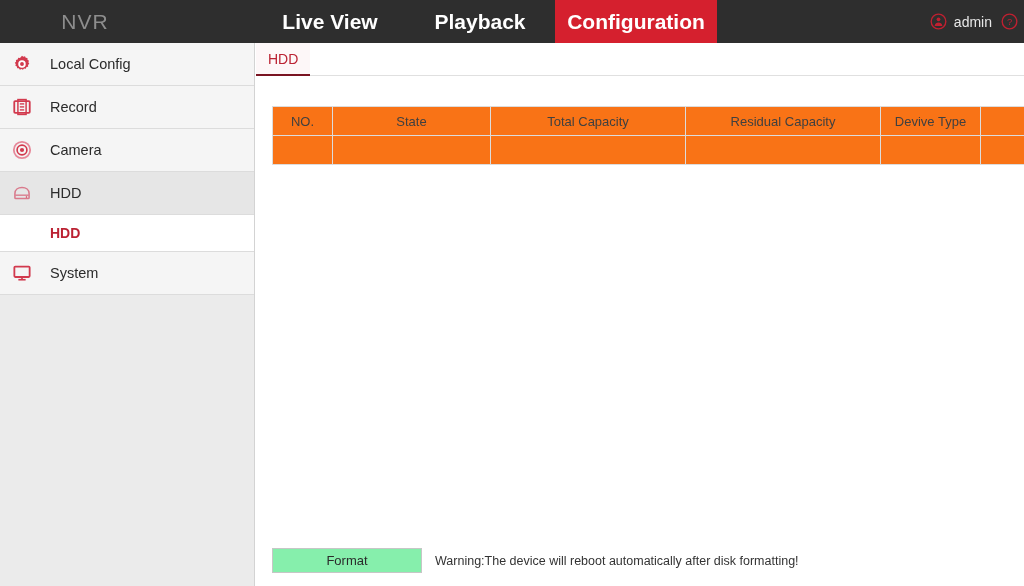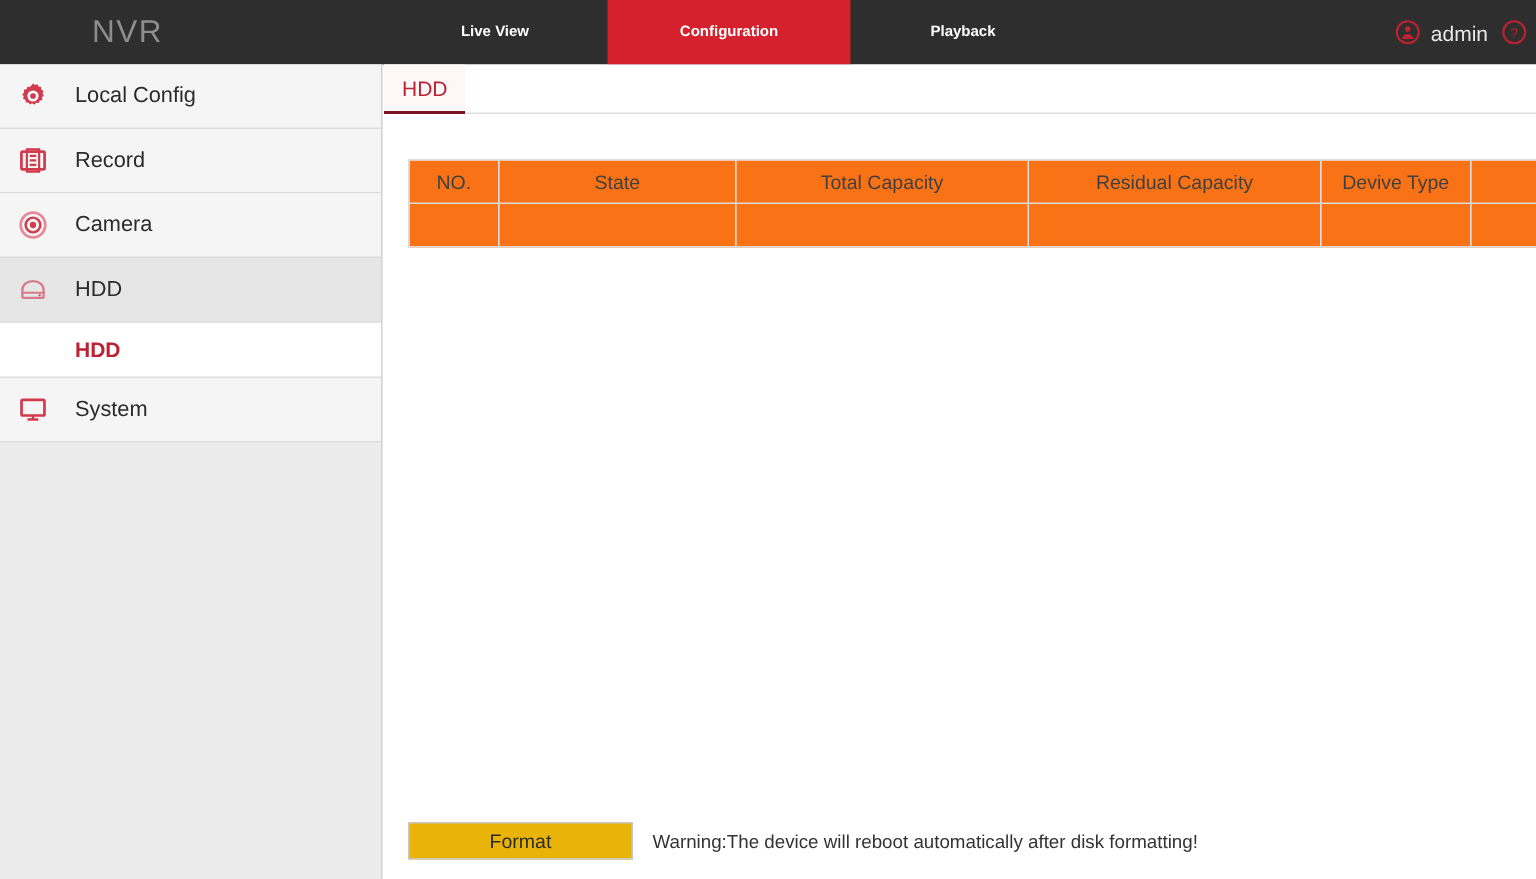--- a/index.html
+++ b/index.html
@@ -22,21 +22,21 @@
     width: 255px; height: 43px;
     display: flex; align-items: center; justify-content: center;
     color: #8d8d8d;
     font-size: 21px; letter-spacing: 1px; font-weight: 400;
     padding-right: 85px;
   }
   .nav { display: flex; align-items: stretch; height: 43px; }
   .nav-item {
     display: flex; align-items: center; justify-content: center;
     height: 43px; padding: 0 26px;
-    color: #ffffff; font-size: 10px; font-weight: bold;
+    color: #ffffff; font-size: 21px; font-weight: bold;
     cursor: pointer; white-space: nowrap;
   }
   .nav-item.live { width: 150px; }
   .nav-item.play { width: 150px; }
   .nav-item.active { background: #d5202e; width: 162px; }
   .topbar-right {
     position: absolute; right: 0; top: 0; height: 43px;
     display: flex; align-items: center; gap: 9px; padding-right: 6px;
   }
   .user-block { display: flex; align-items: flex-end; gap: 7px; }
@@ -143,21 +143,21 @@
   .filler-row td { height: 368px; vertical-align: top; }
 
   
   .footer {
     position: absolute; top: 505px; left: 16px;
     width: 752px;
     display: flex; align-items: center;
   }
   .btn-format {
     width: 150px; height: 25px;
-    background: #eab308;
+    background: #86efac;
     border: 1px solid #c6c6c6;
     font-size: 13px; color: #2b2b2b;
     font-family: "Liberation Sans", sans-serif;
     cursor: pointer;
     display: flex; align-items: center; justify-content: center;
   }
   .warn-text {
     margin-left: 13px;
     font-size: 12.5px;
     color: #333333;
@@ -167,22 +167,22 @@
 </head>
 <body>
 
 <div class="app">
 
   <div class="topbar">
     <div class="logo">NVR</div>
 
     <div class="nav">
       <div class="nav-item live">Live View</div>
+      <div class="nav-item play">Playback</div>
       <div class="nav-item active">Configuration</div>
-      <div class="nav-item play">Playback</div>
     </div>
 
     <div class="topbar-right">
       <div class="user-block">
         <span class="circ-icon">
           <svg viewBox="0 0 20 20" width="17" height="17">
             <circle cx="10" cy="10" r="8.6" fill="none" stroke="#c02030" stroke-width="1.6"></circle>
             <circle cx="10" cy="7.4" r="2.2" fill="#c02030"></circle>
             <path d="M5.4 15.2c0.6-2.6 2.4-3.9 4.6-3.9s4 1.3 4.6 3.9z" fill="#c02030"></path>
           </svg>

